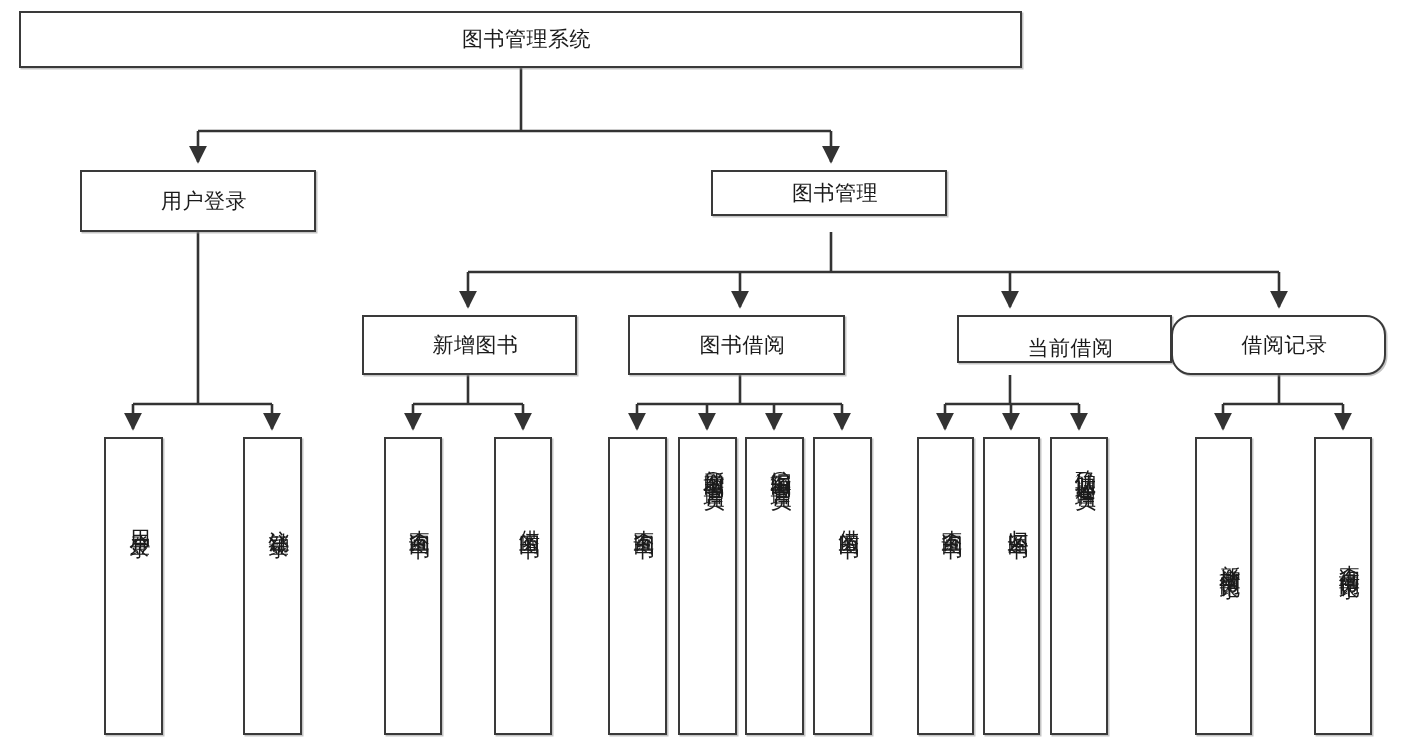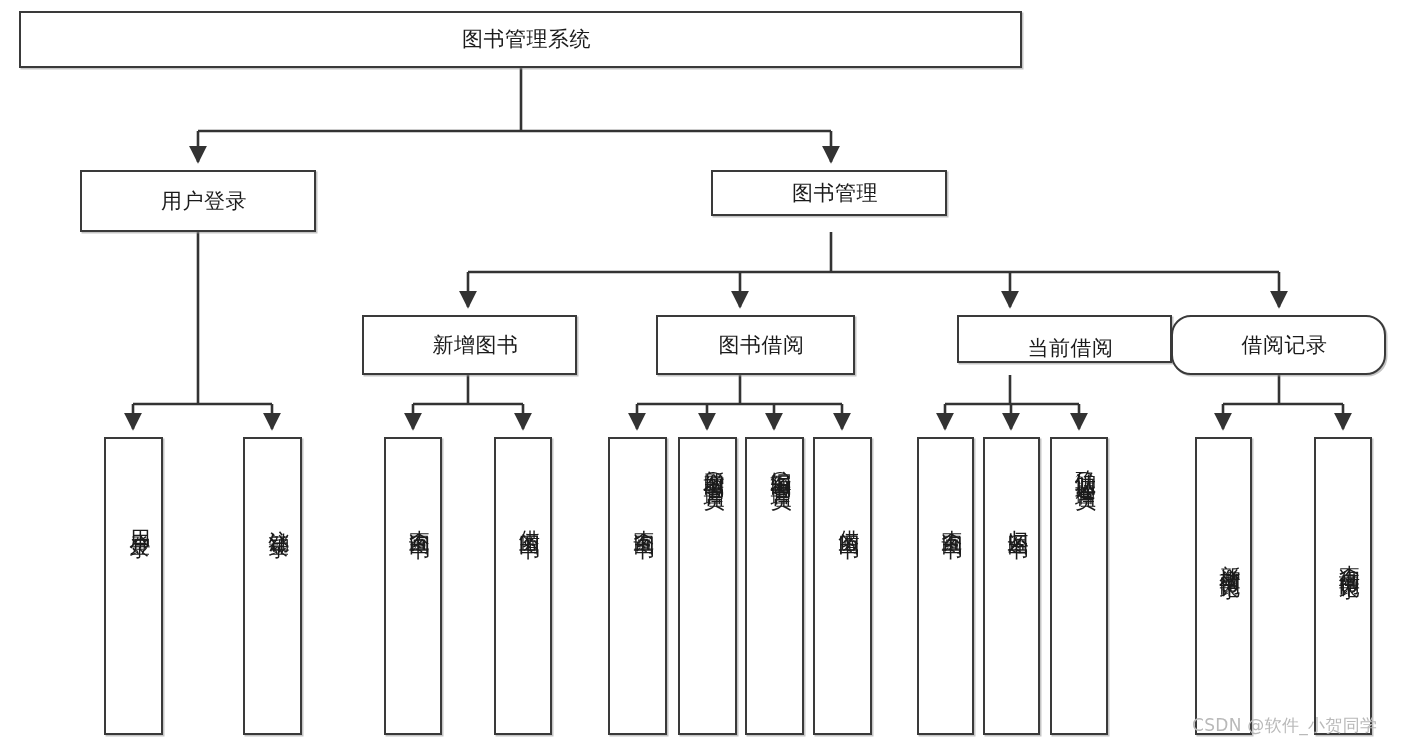--- a/index.html
+++ b/index.html
@@ -138,21 +138,21 @@
   <div class="node horizontal" style="left:80px; top:170px; width:236px; height:62px;">
     <span class="node-label">用户登录</span>
   </div>
   <div class="node horizontal" style="left:711px; top:170px; width:236px; height:46px;">
     <span class="node-label">图书管理</span>
   </div>
 
   <div class="node horizontal" style="left:362px; top:315px; width:215px; height:60px;">
     <span class="node-label">新增图书</span>
   </div>
-  <div class="node horizontal" style="left:656px; top:315px; width:199px; height:60px;">
+  <div class="node horizontal" style="left:628px; top:315px; width:217px; height:60px;">
     <span class="node-label">图书借阅</span>
   </div>
   <div class="node horizontal" style="left:957px; top:315px; width:215px; height:48px;align-items:flex-end;">
     <span class="node-label">当前借阅</span>
   </div>
   <div class="node horizontal" style="left:1171px; top:315px; width:215px; height:60px;border-radius:20px;">
     <span class="node-label">借阅记录</span>
   </div>
 
   <div class="node vertical mid" style="left:104px; top:437px; width:59px; height:298px;">
@@ -192,15 +192,14 @@
     <span class="node-label">确认归还（管理员）</span>
   </div>
 
   <div class="node vertical low" style="left:1195px; top:437px; width:57px; height:298px;">
     <span class="node-label">新增借阅记录</span>
   </div>
   <div class="node vertical low" style="left:1314px; top:437px; width:58px; height:298px;">
     <span class="node-label">查询借阅记录</span>
   </div>
 
-  <div id="watermark">CSDN @软件_小贺同学</div>
 
 </div>
 
 </body></html>

